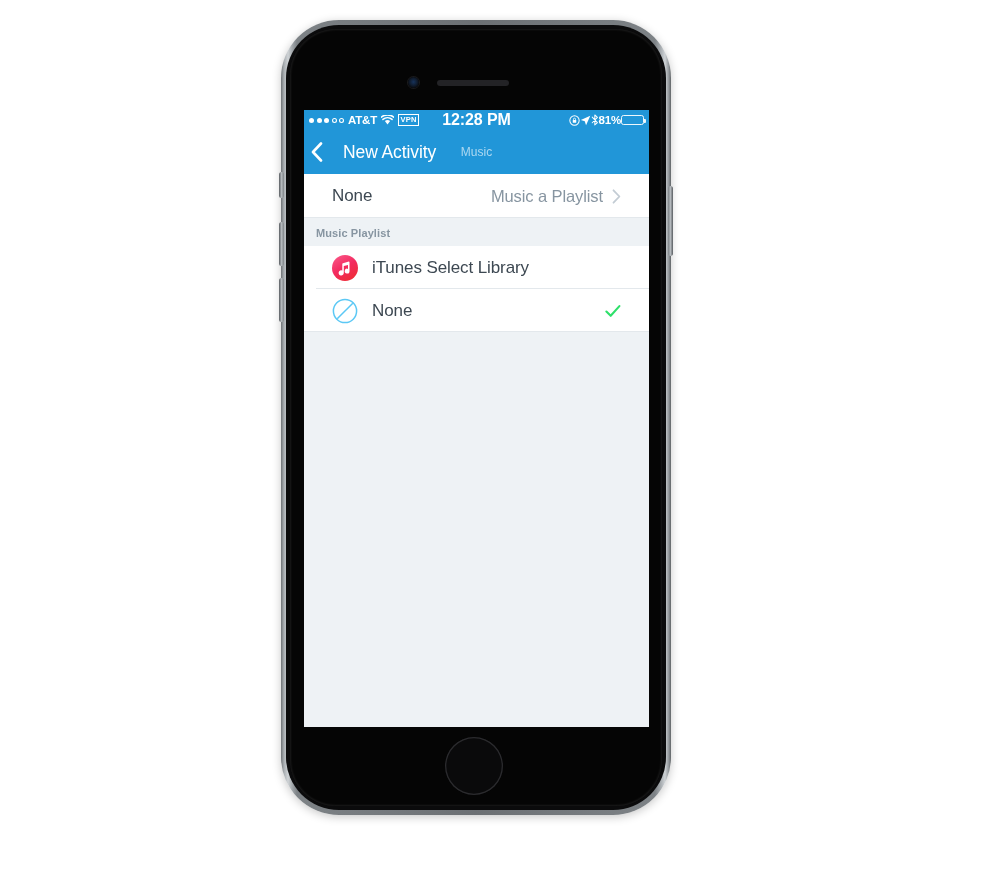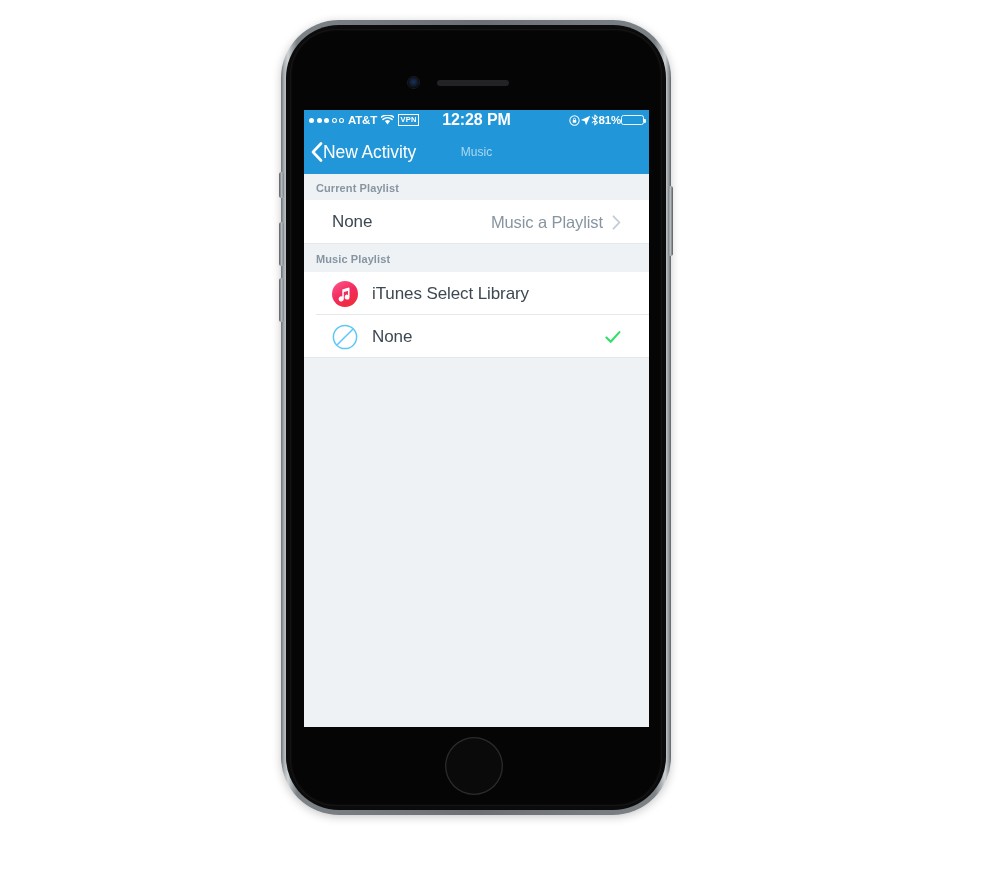--- a/index.html
+++ b/index.html
@@ -196,21 +196,21 @@
     height: 44px;
     background: #2196d8;
     display: flex;
     align-items: center;
     position: relative;
     padding-left: 7px;
   }
   .back-button {
     display: flex;
     align-items: center;
-    gap: 0;
+    gap: 20px;
     color: #ffffff;
     cursor: pointer;
   }
   .back-label {
     font-size: 17.5px;
     letter-spacing: -0.1px;
   }
   .nav-title {
     position: absolute;
     left: 0; right: 0;
@@ -356,21 +356,20 @@
         <svg width="12" height="20" viewBox="0 0 12 20">
           <path d="M10 1.5 L2 10 L10 18.5" fill="none" stroke="#fff" stroke-width="2.6" stroke-linecap="round" stroke-linejoin="round"></path>
         </svg>
         <span class="back-label">New Activity</span>
       </div>
       <div class="nav-title">Music</div>
     </div>
 
     <div id="table-view">
 
-      <div class="section-header first">Current Playlist</div>
 
       <div class="cell tall">
         <span class="cell-title">None</span>
         <span class="cell-detail">Music a Playlist</span>
         <span class="disclosure">
           <svg width="9" height="15" viewBox="0 0 9 15">
             <path d="M1.5 1.3 L7.4 7.5 L1.5 13.7" fill="none" stroke="currentColor" stroke-width="1.8" stroke-linecap="round" stroke-linejoin="round"></path>
           </svg>
         </span>
         <span class="cell-sep full"></span>

